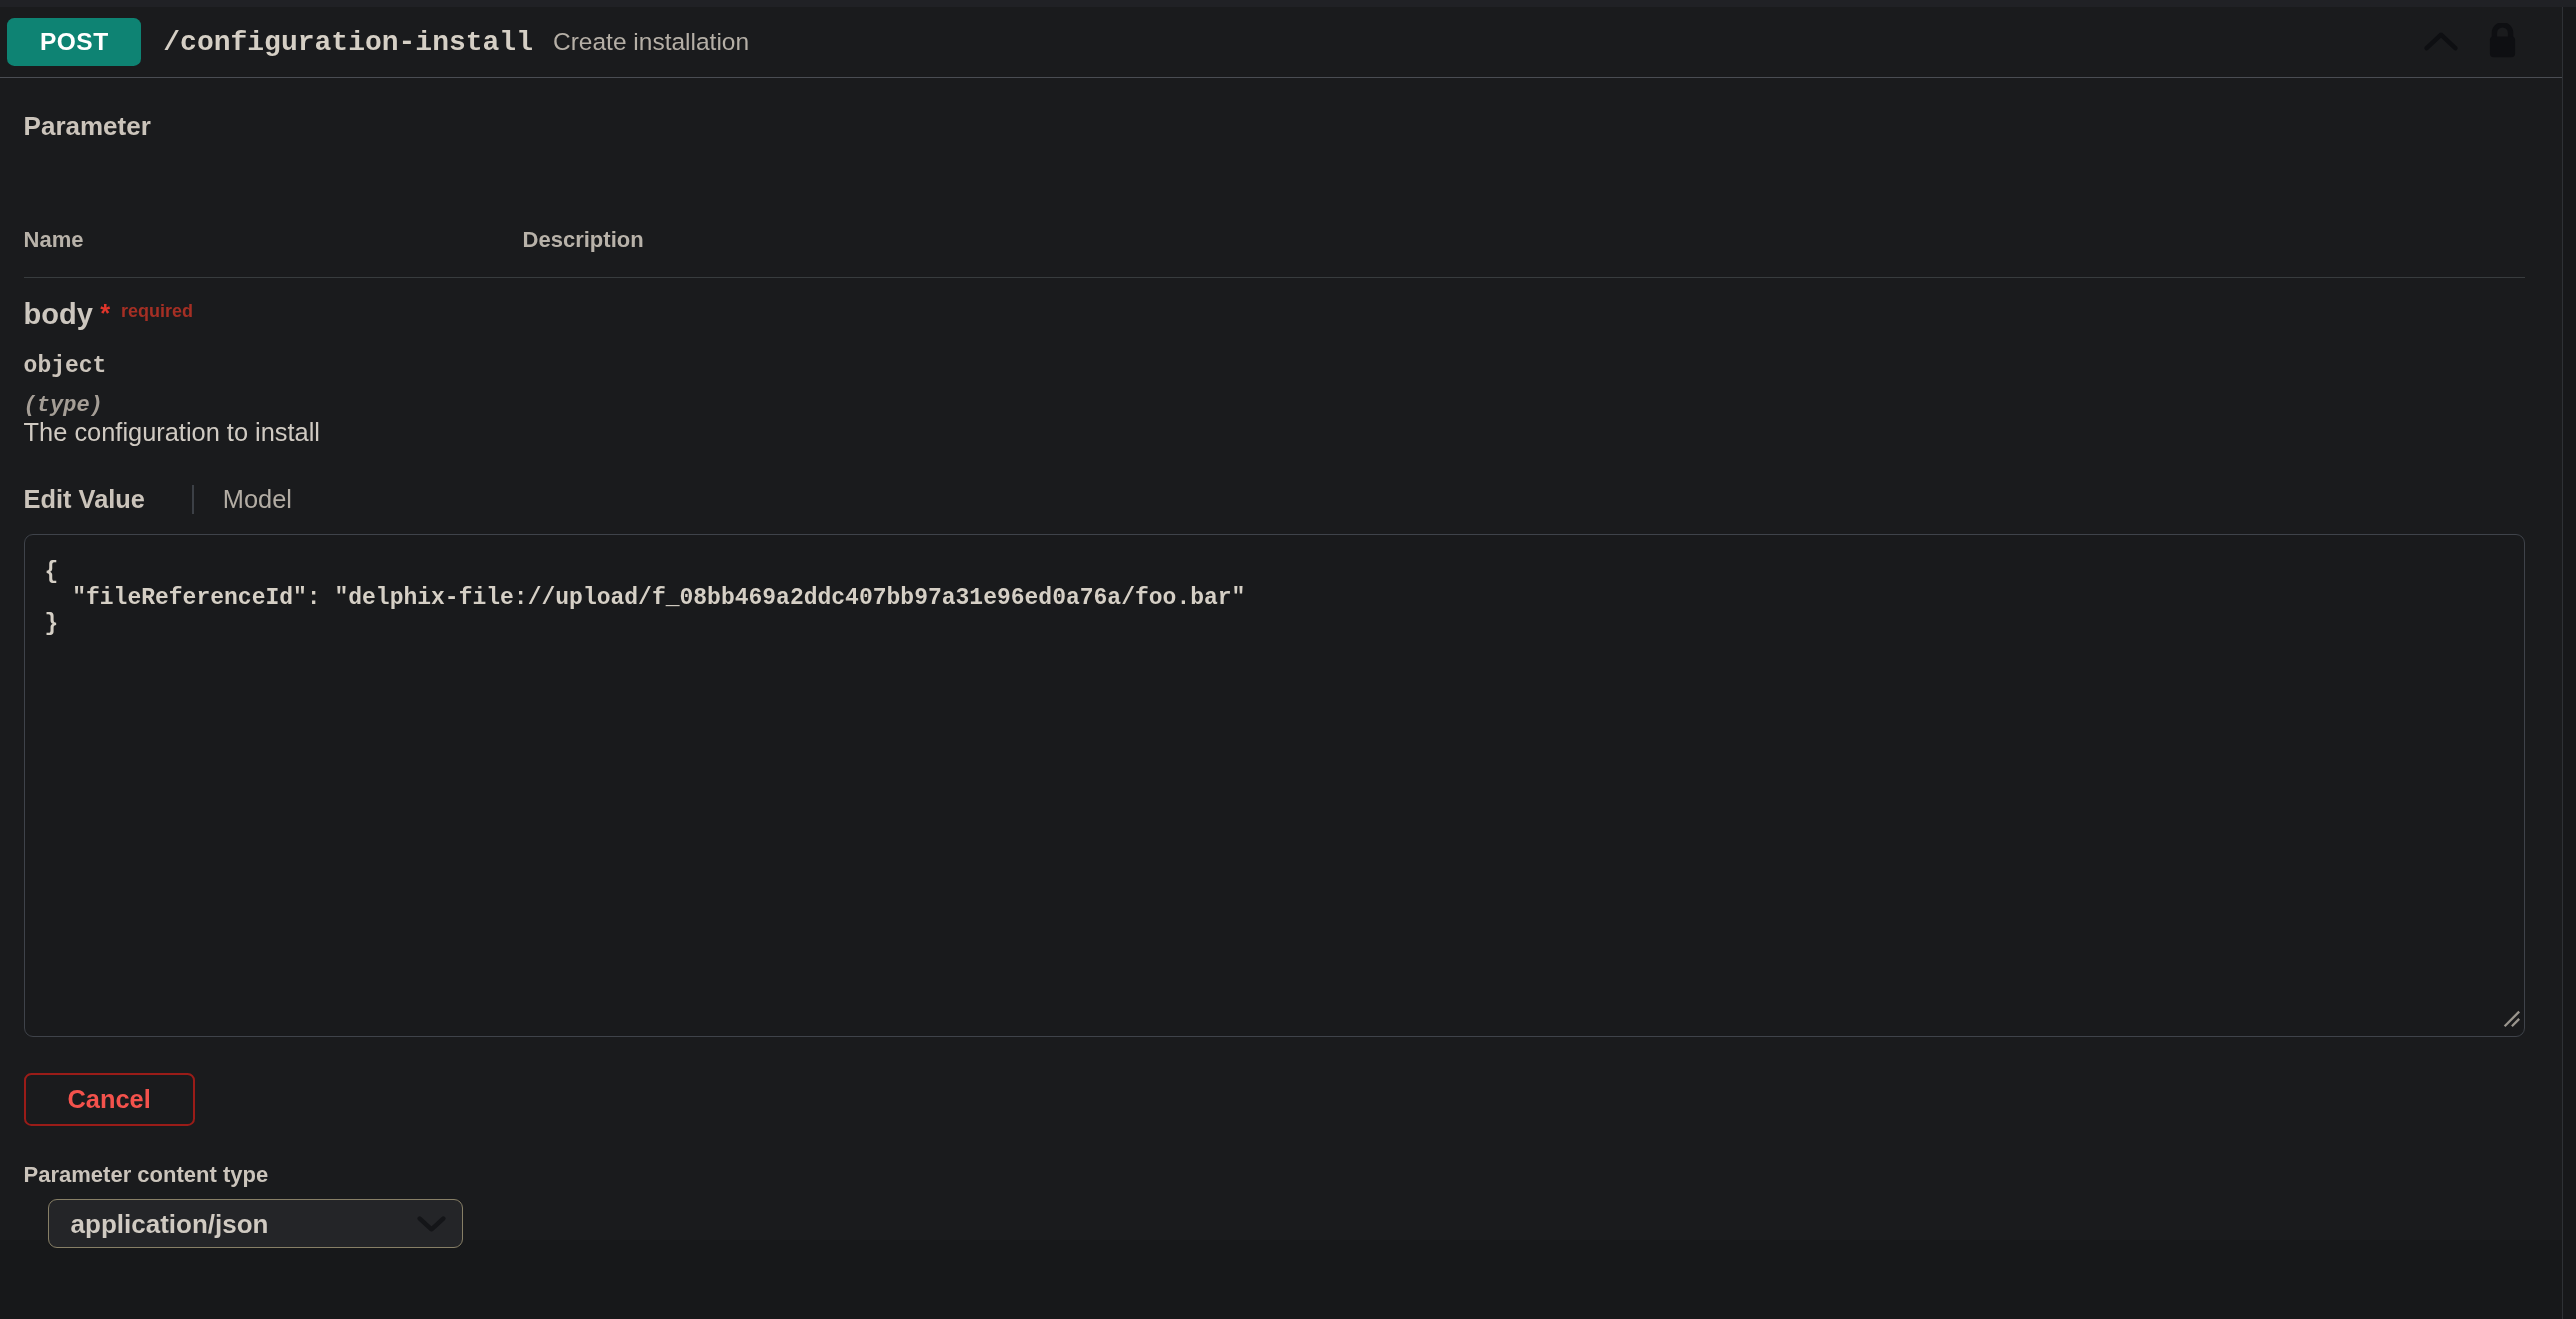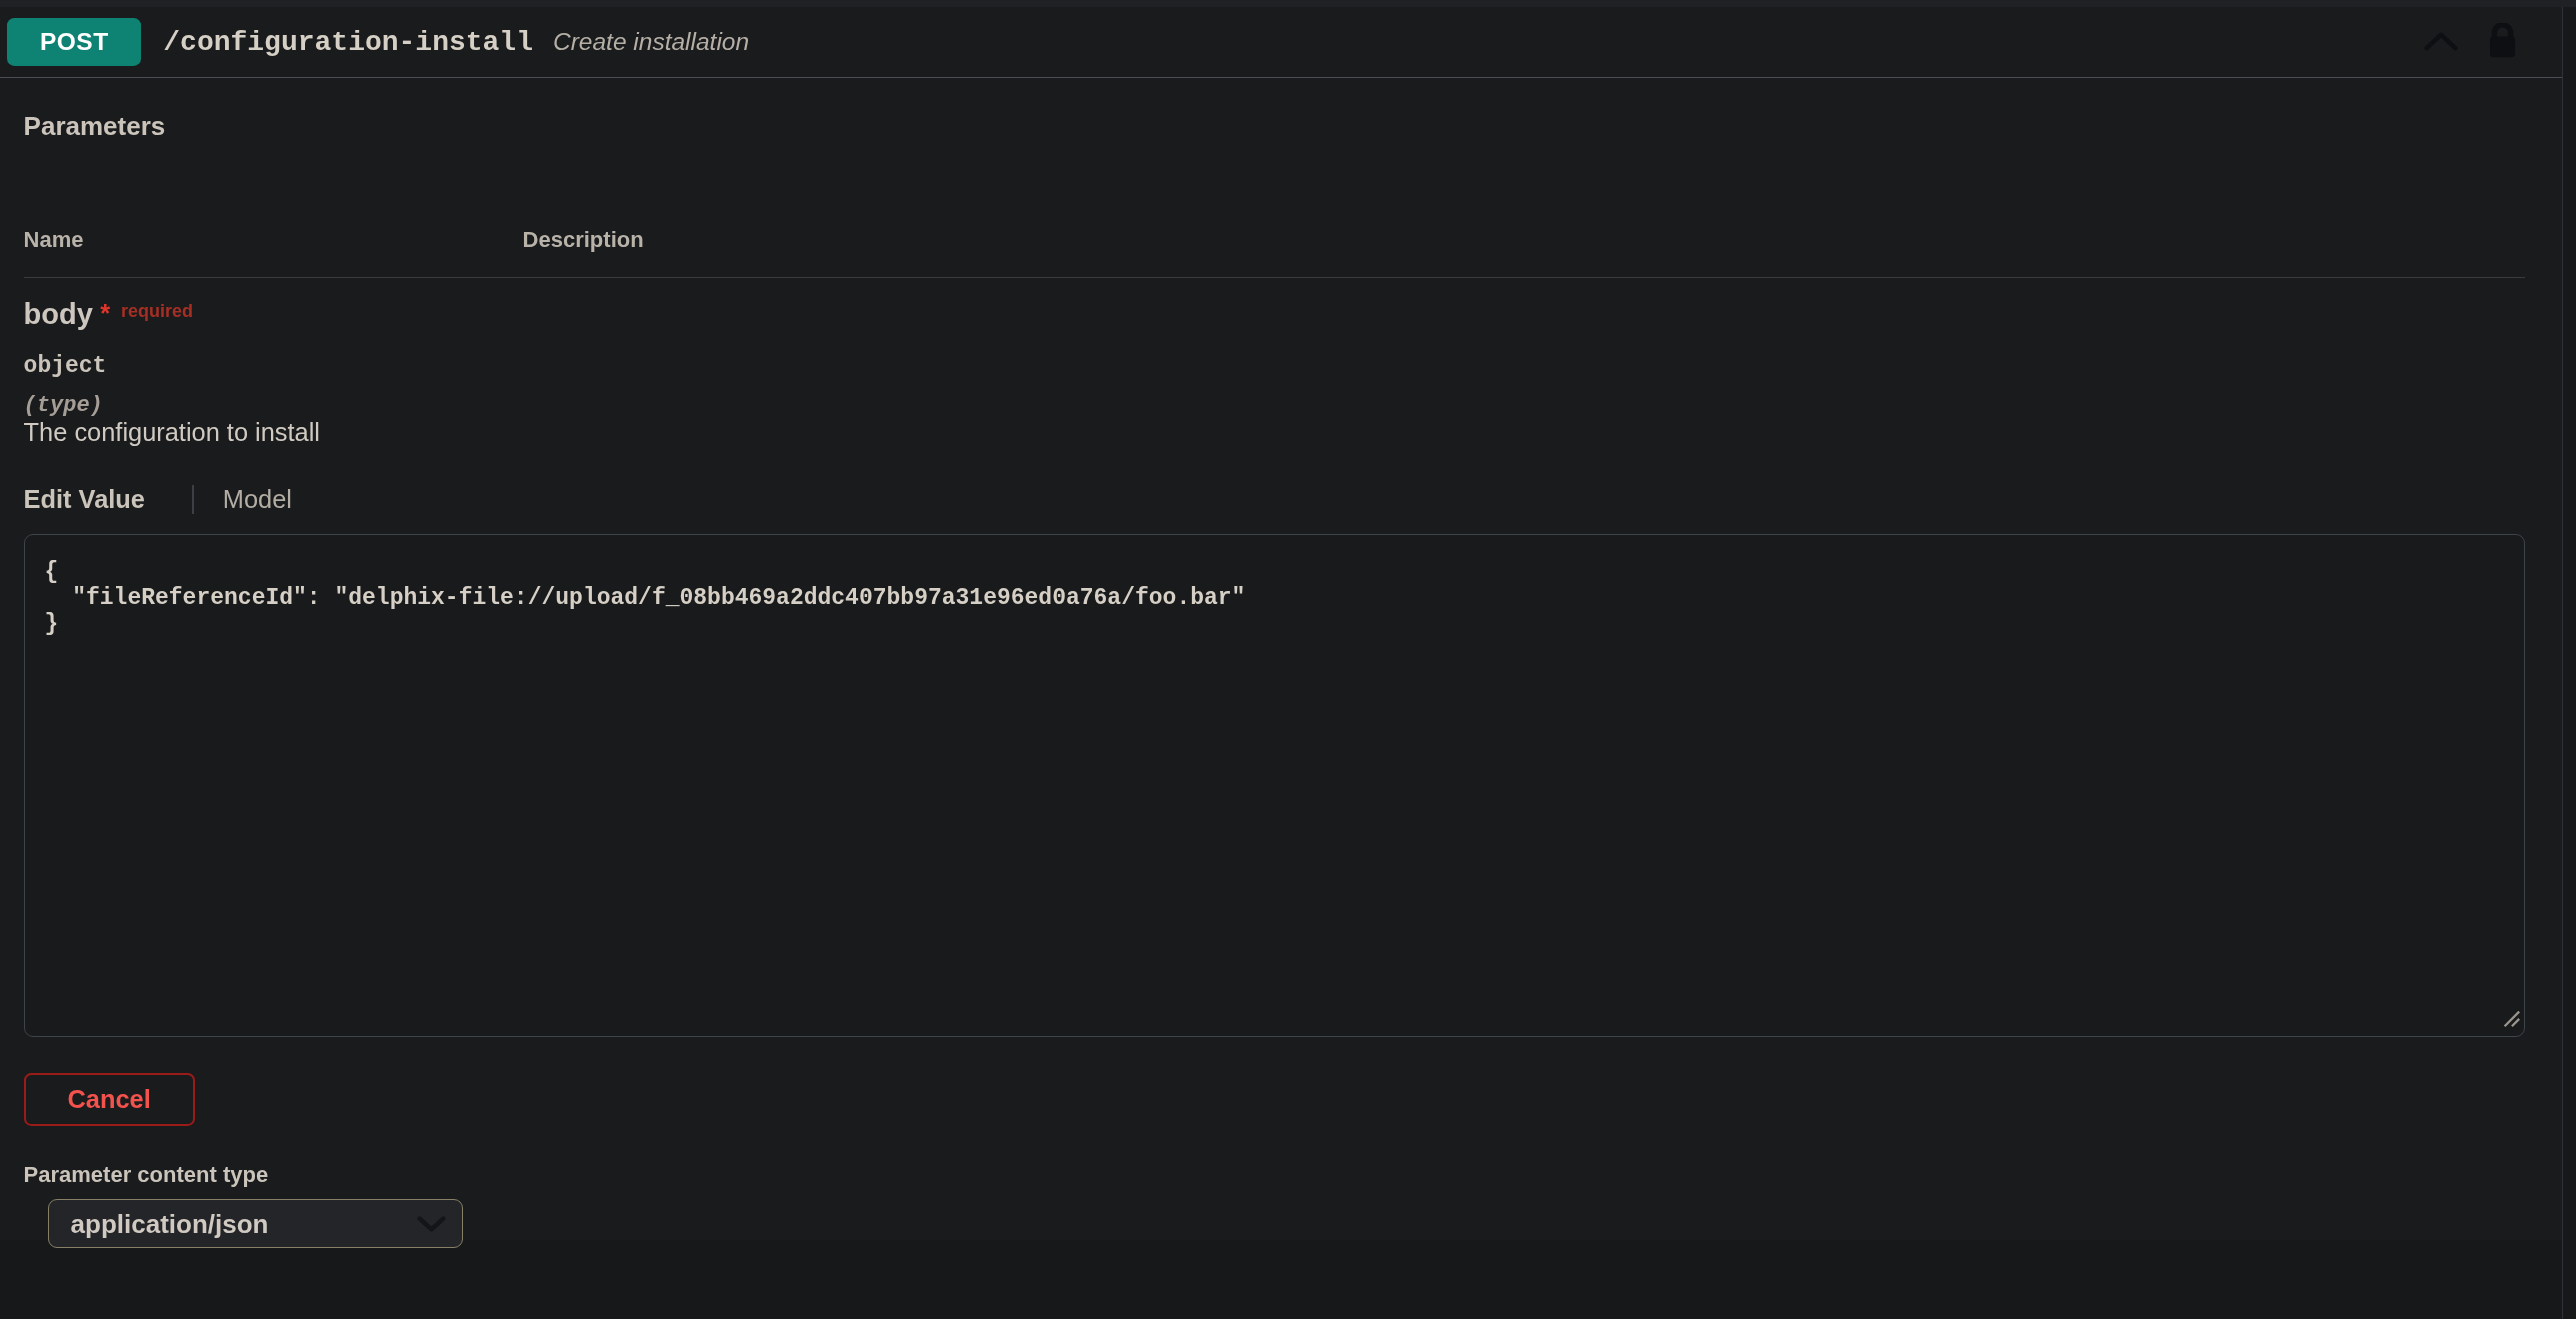--- a/index.html
+++ b/index.html
@@ -44,21 +44,20 @@
   .op-path {
     margin-left: 22px;
     font-family: "Liberation Mono", monospace;
     font-weight: bold; font-size: 28px;
     color: #d5cfc5;
   }
   .op-summary {
     margin-left: 20px;
     font-size: 24.5px;
     color: #b5afa6;
-    font-style: italic;
   }
   .header-icons {
     margin-left: auto;
     display: flex; align-items: center; gap: 31px;
   }
   .icon-btn { background: none; border: none; cursor: pointer; display: flex; align-items: center; }
   
   .op-body { padding: 0 51px 0 23.6px; }
   .section-title {
     margin-top: 33px;
@@ -211,21 +210,21 @@
           <svg width="27" height="36" viewBox="0 0 30 40">
             <path d="M6 16 V11 a9 9 0 0 1 18 0 V16" fill="none" stroke="#0e0f12" stroke-width="6"></path>
             <rect x="1" y="15" width="28" height="23" rx="4" fill="#0e0f12"></rect>
           </svg>
         </span>
       </button>
     </div>
   </div>
 
   <div class="op-body">
-    <div class="section-title">Parameters</div>
+    <div class="section-title">Parameter</div>
 
     <div class="table-head">
       <div class="col-head name">Name</div>
       <div class="col-head desc">Description</div>
     </div>
     <div class="head-divider"></div>
 
     <div class="param-row">
       <div class="param-col-name">
         <div>

